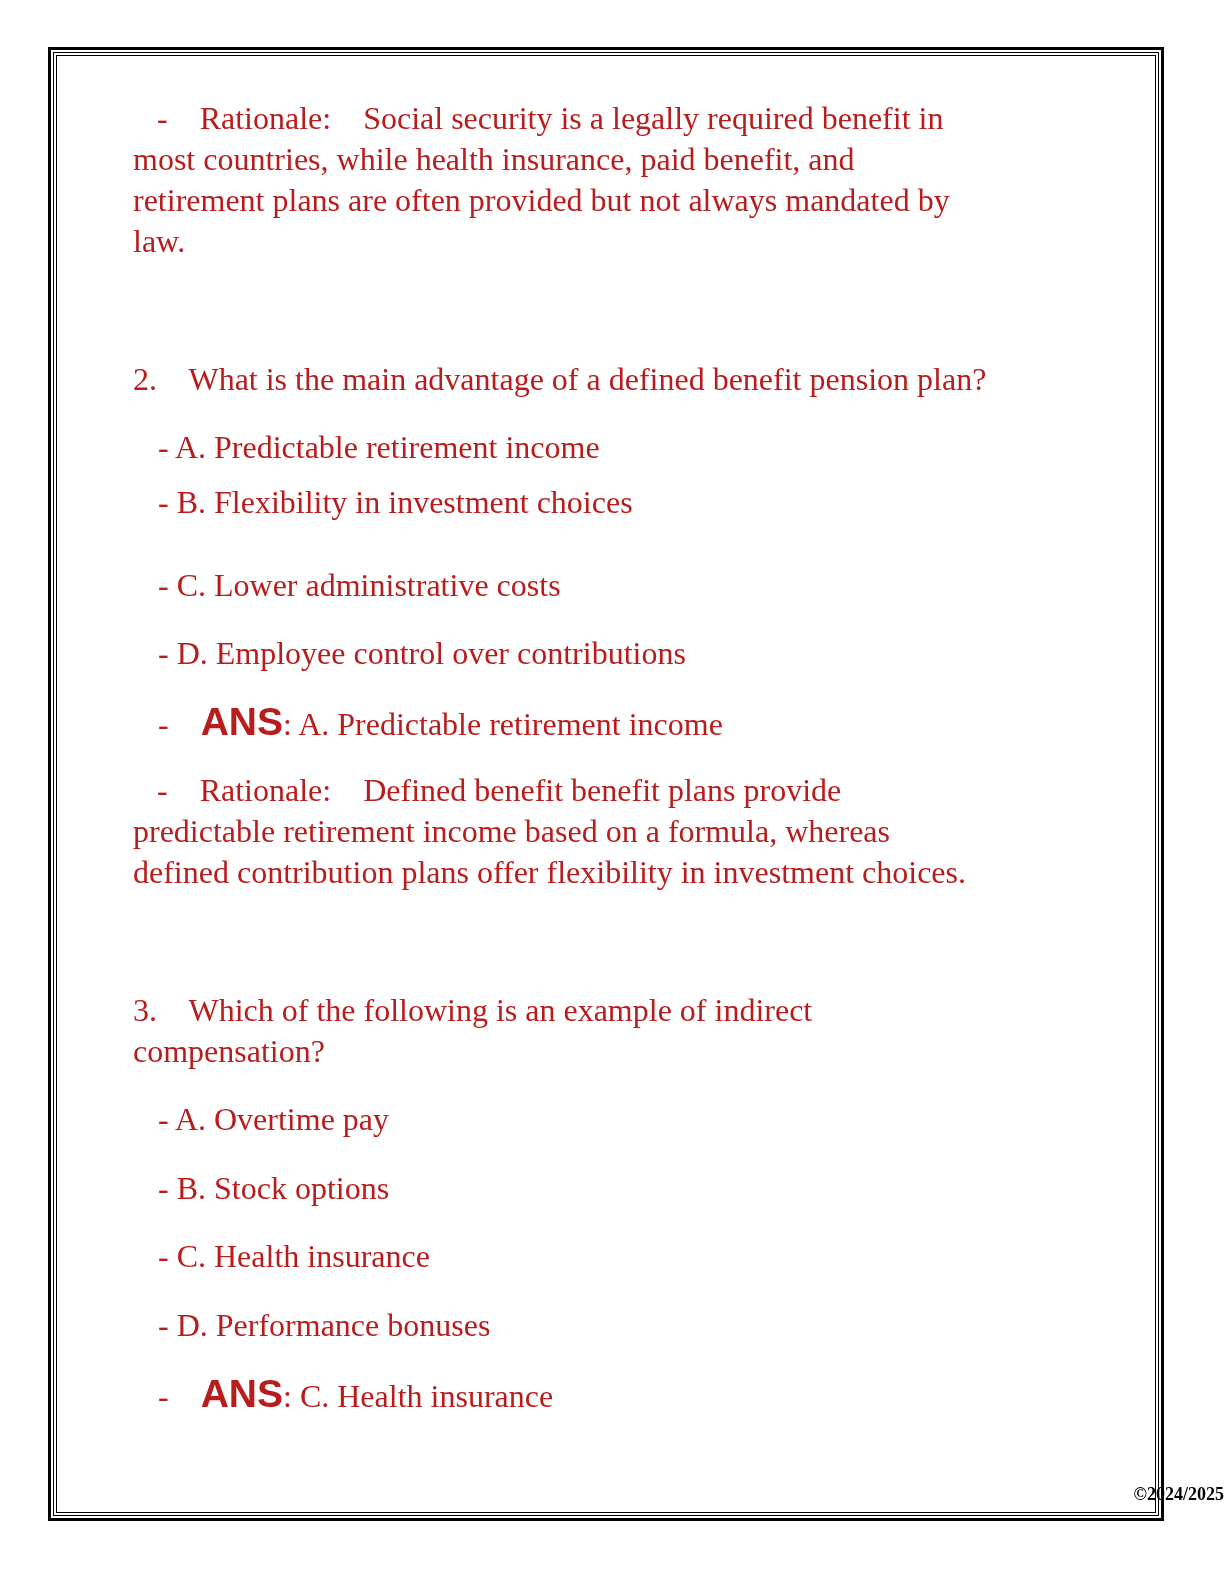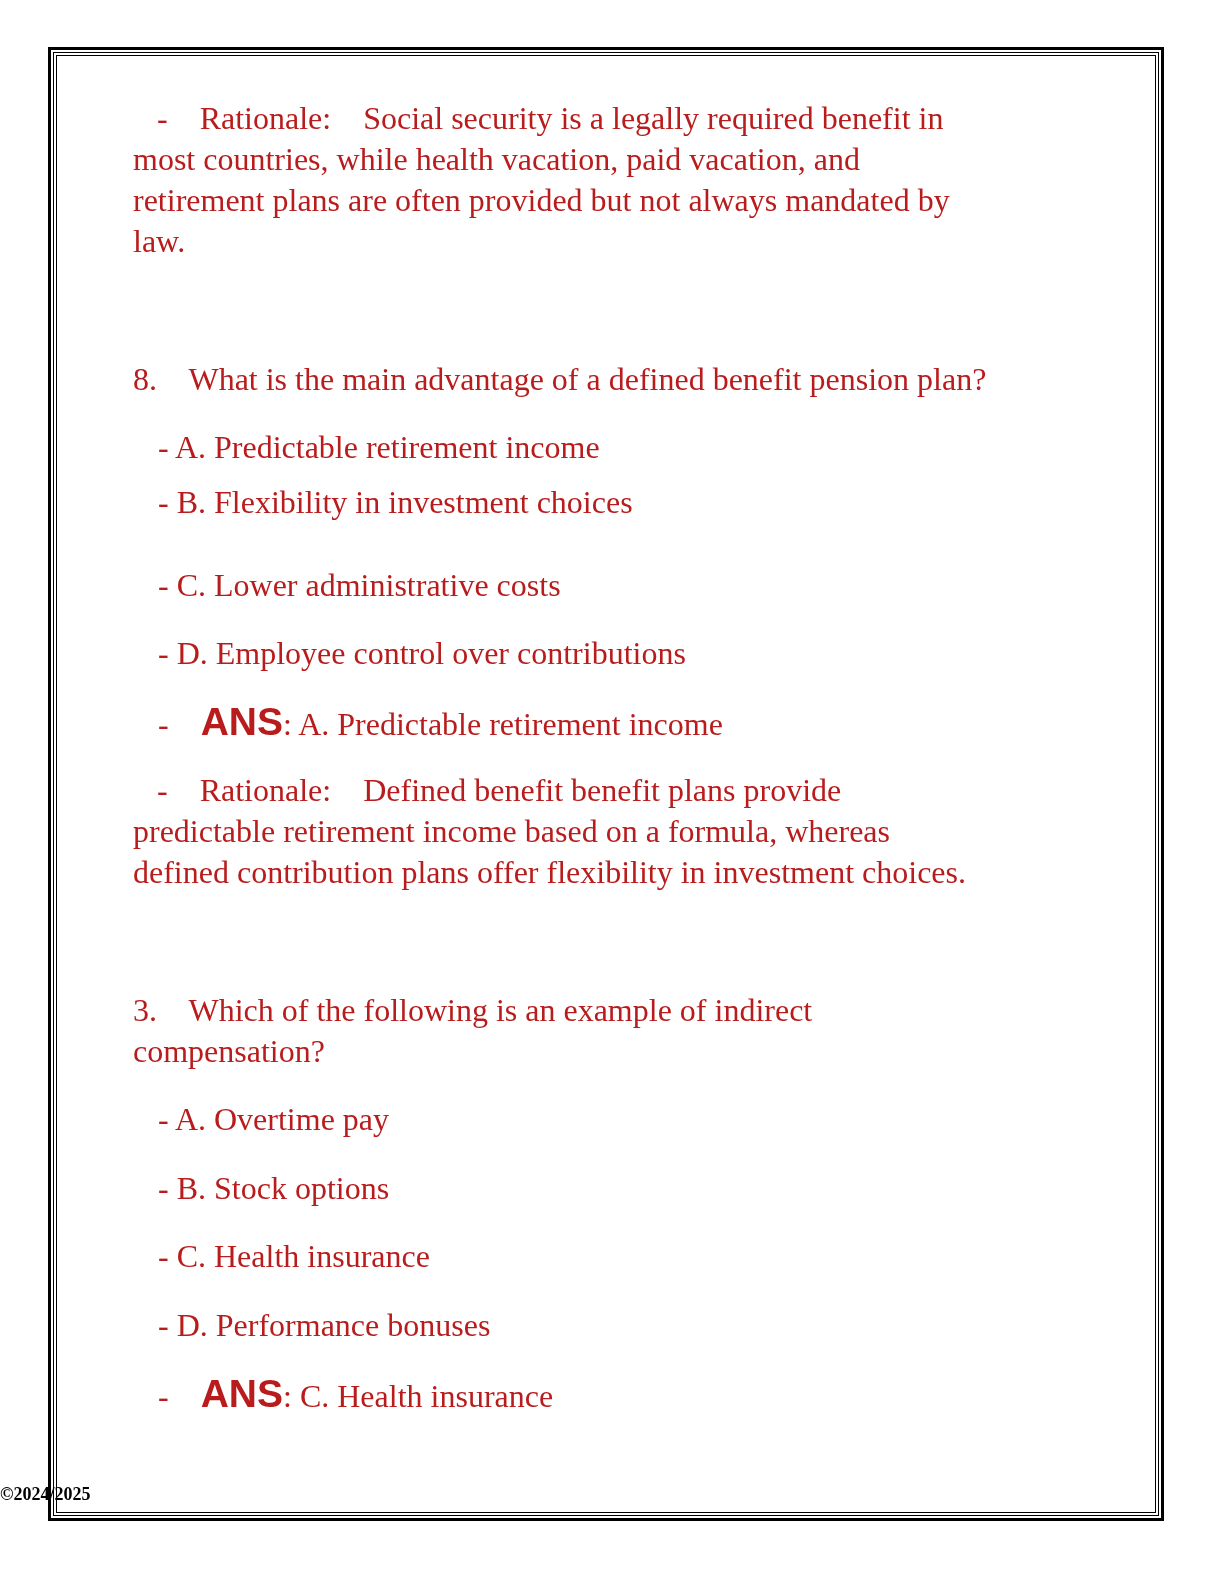--- a/index.html
+++ b/index.html
@@ -20,41 +20,41 @@
     position: absolute; left: 133px;
     font-family: "Liberation Serif", "DejaVu Serif", serif;
     font-size: 32px; line-height: 41px; color: #b91c1c; white-space: pre;
   }
   .opt { left: 158px; }
   .ans-label {
     font-family: "Liberation Sans", "DejaVu Sans", sans-serif;
     font-weight: bold; font-size: 39px;
   }
   .footer {
-    position: absolute; left: 0; width: 1224px; top: 1484px; text-align: left;
+    position: absolute; left: 0; width: 1224px; top: 1484px; text-align: right;
     font-family: "Liberation Serif", "DejaVu Serif", serif;
     font-weight: bold; font-size: 18px; color: #000;
   }
 </style>
 </head>
 <body>
 
 <div class="frame-outer"></div>
 <div class="frame-mid"></div>
 <div class="frame-inner"></div>
 
 <div>
   <div class="line" style="top:98px">   -    Rationale:    Social security is a legally required benefit in</div>
-  <div class="line" style="top:139px">most countries, while health vacation, paid vacation, and</div>
+  <div class="line" style="top:139px">most countries, while health insurance, paid benefit, and</div>
   <div class="line" style="top:180px">retirement plans are often provided but not always mandated by</div>
   <div class="line" style="top:221px">law.</div>
 </div>
 
 <div>
-  <div class="line" style="top:359px">8.    What is the main advantage of a defined benefit pension plan?</div>
+  <div class="line" style="top:359px">2.    What is the main advantage of a defined benefit pension plan?</div>
   <div class="line opt" style="top:427px">- A. Predictable retirement income</div>
   <div class="line opt" style="top:482px">- B. Flexibility in investment choices</div>
   <div class="line opt" style="top:565px">- C. Lower administrative costs</div>
   <div class="line opt" style="top:633px">- D. Employee control over contributions</div>
   <div class="line opt" style="top:701px"><span>-    </span><span class="ans-label">ANS</span><span>: A. Predictable retirement income</span></div>
   <div class="line" style="top:770px">   -    Rationale:    Defined benefit benefit plans provide</div>
   <div class="line" style="top:811px">predictable retirement income based on a formula, whereas</div>
   <div class="line" style="top:852px">defined contribution plans offer flexibility in investment choices.</div>
 </div>
 

